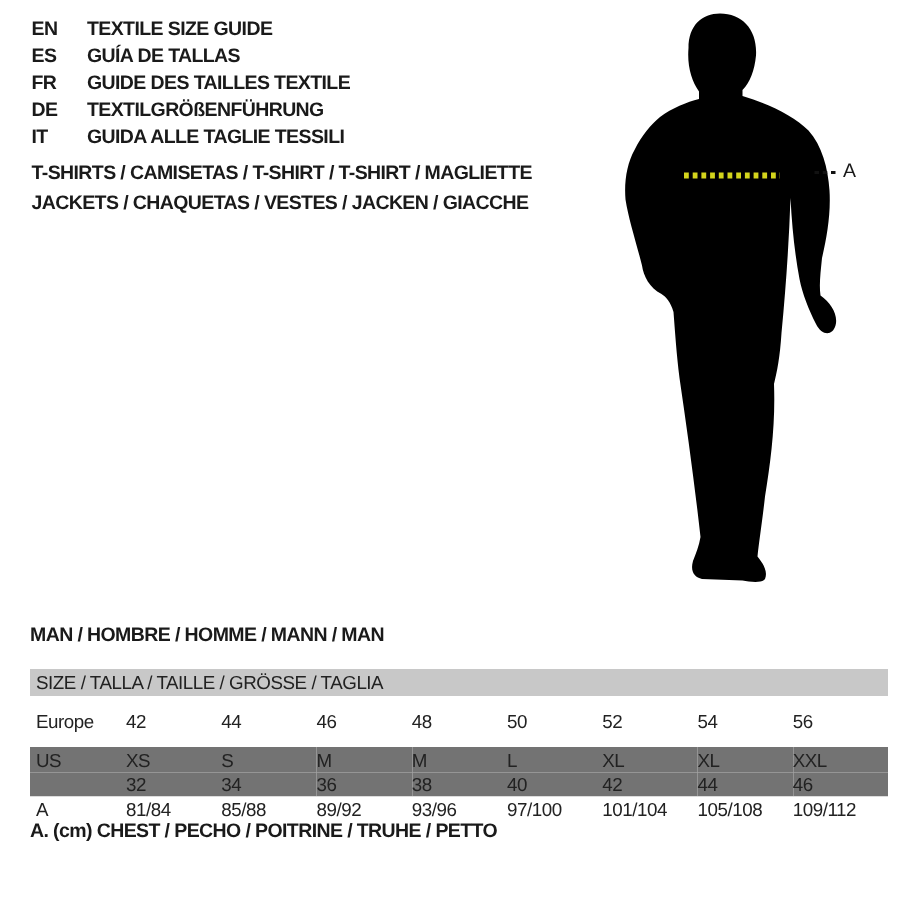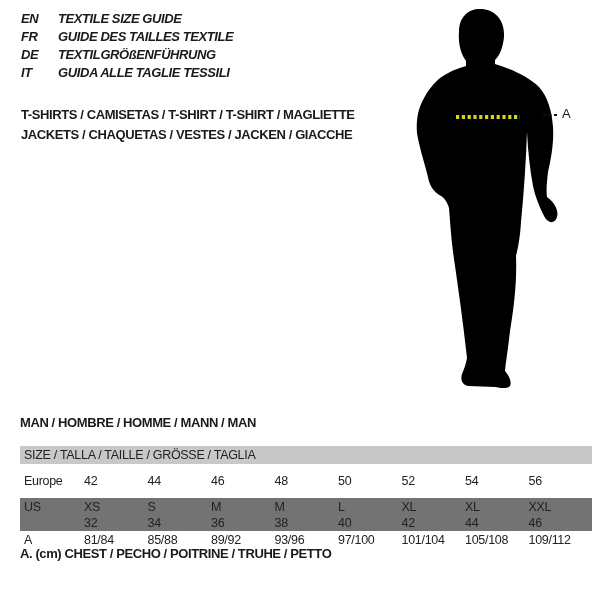--- a/index.html
+++ b/index.html
@@ -13,21 +13,21 @@
     position: relative;
     width: 600px; height: 600px;
     overflow: hidden;
   }
   
   .lang-list {
     position: absolute; left: 21px; top: 10px;
     font-weight: bold; font-size: 13px; line-height: 18px;
     letter-spacing: -0.4px; white-space: nowrap;
   }
-  .lang-row { display: flex; font-style: italic; }
+  .lang-row { display: flex; }
   .lang-code { width: 37px; flex: 0 0 37px; }
   
   .garments {
     position: absolute; left: 21px; top: 105px;
     font-weight: bold; font-size: 13px; line-height: 20px;
     letter-spacing: -0.4px; white-space: nowrap;
   }
   
   .figure-svg { position: absolute; left: 0; top: 0; width: 600px; height: 600px; }
   .measure-label {
@@ -66,20 +66,24 @@
 </style>
 </head>
 <body>
 
 <div class="stage">
 
   <div class="lang-list">
     <div class="lang-row">
       <span class="lang-code">EN</span>
       <span>TEXTILE SIZE GUIDE</span>
+    </div>
+    <div class="lang-row">
+      <span class="lang-code">ES</span>
+      <span>GUÍA DE TALLAS</span>
     </div>
     <div class="lang-row">
       <span class="lang-code">FR</span>
       <span>GUIDE DES TAILLES TEXTILE</span>
     </div>
     <div class="lang-row">
       <span class="lang-code">DE</span>
       <span>TEXTILGRÖßENFÜHRUNG</span>
     </div>
     <div class="lang-row">

